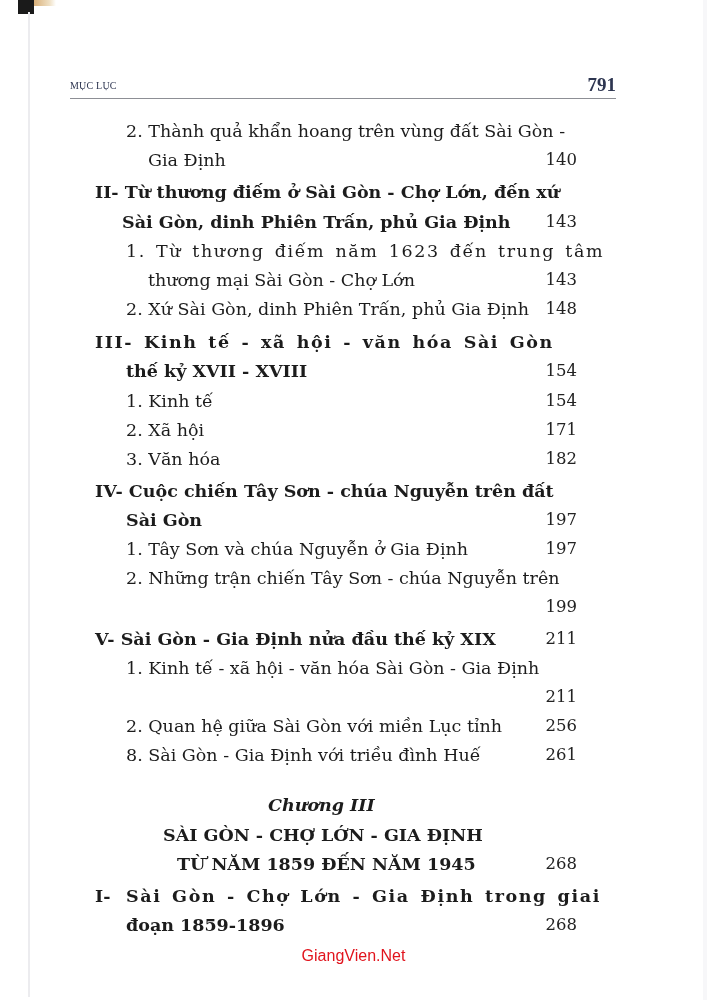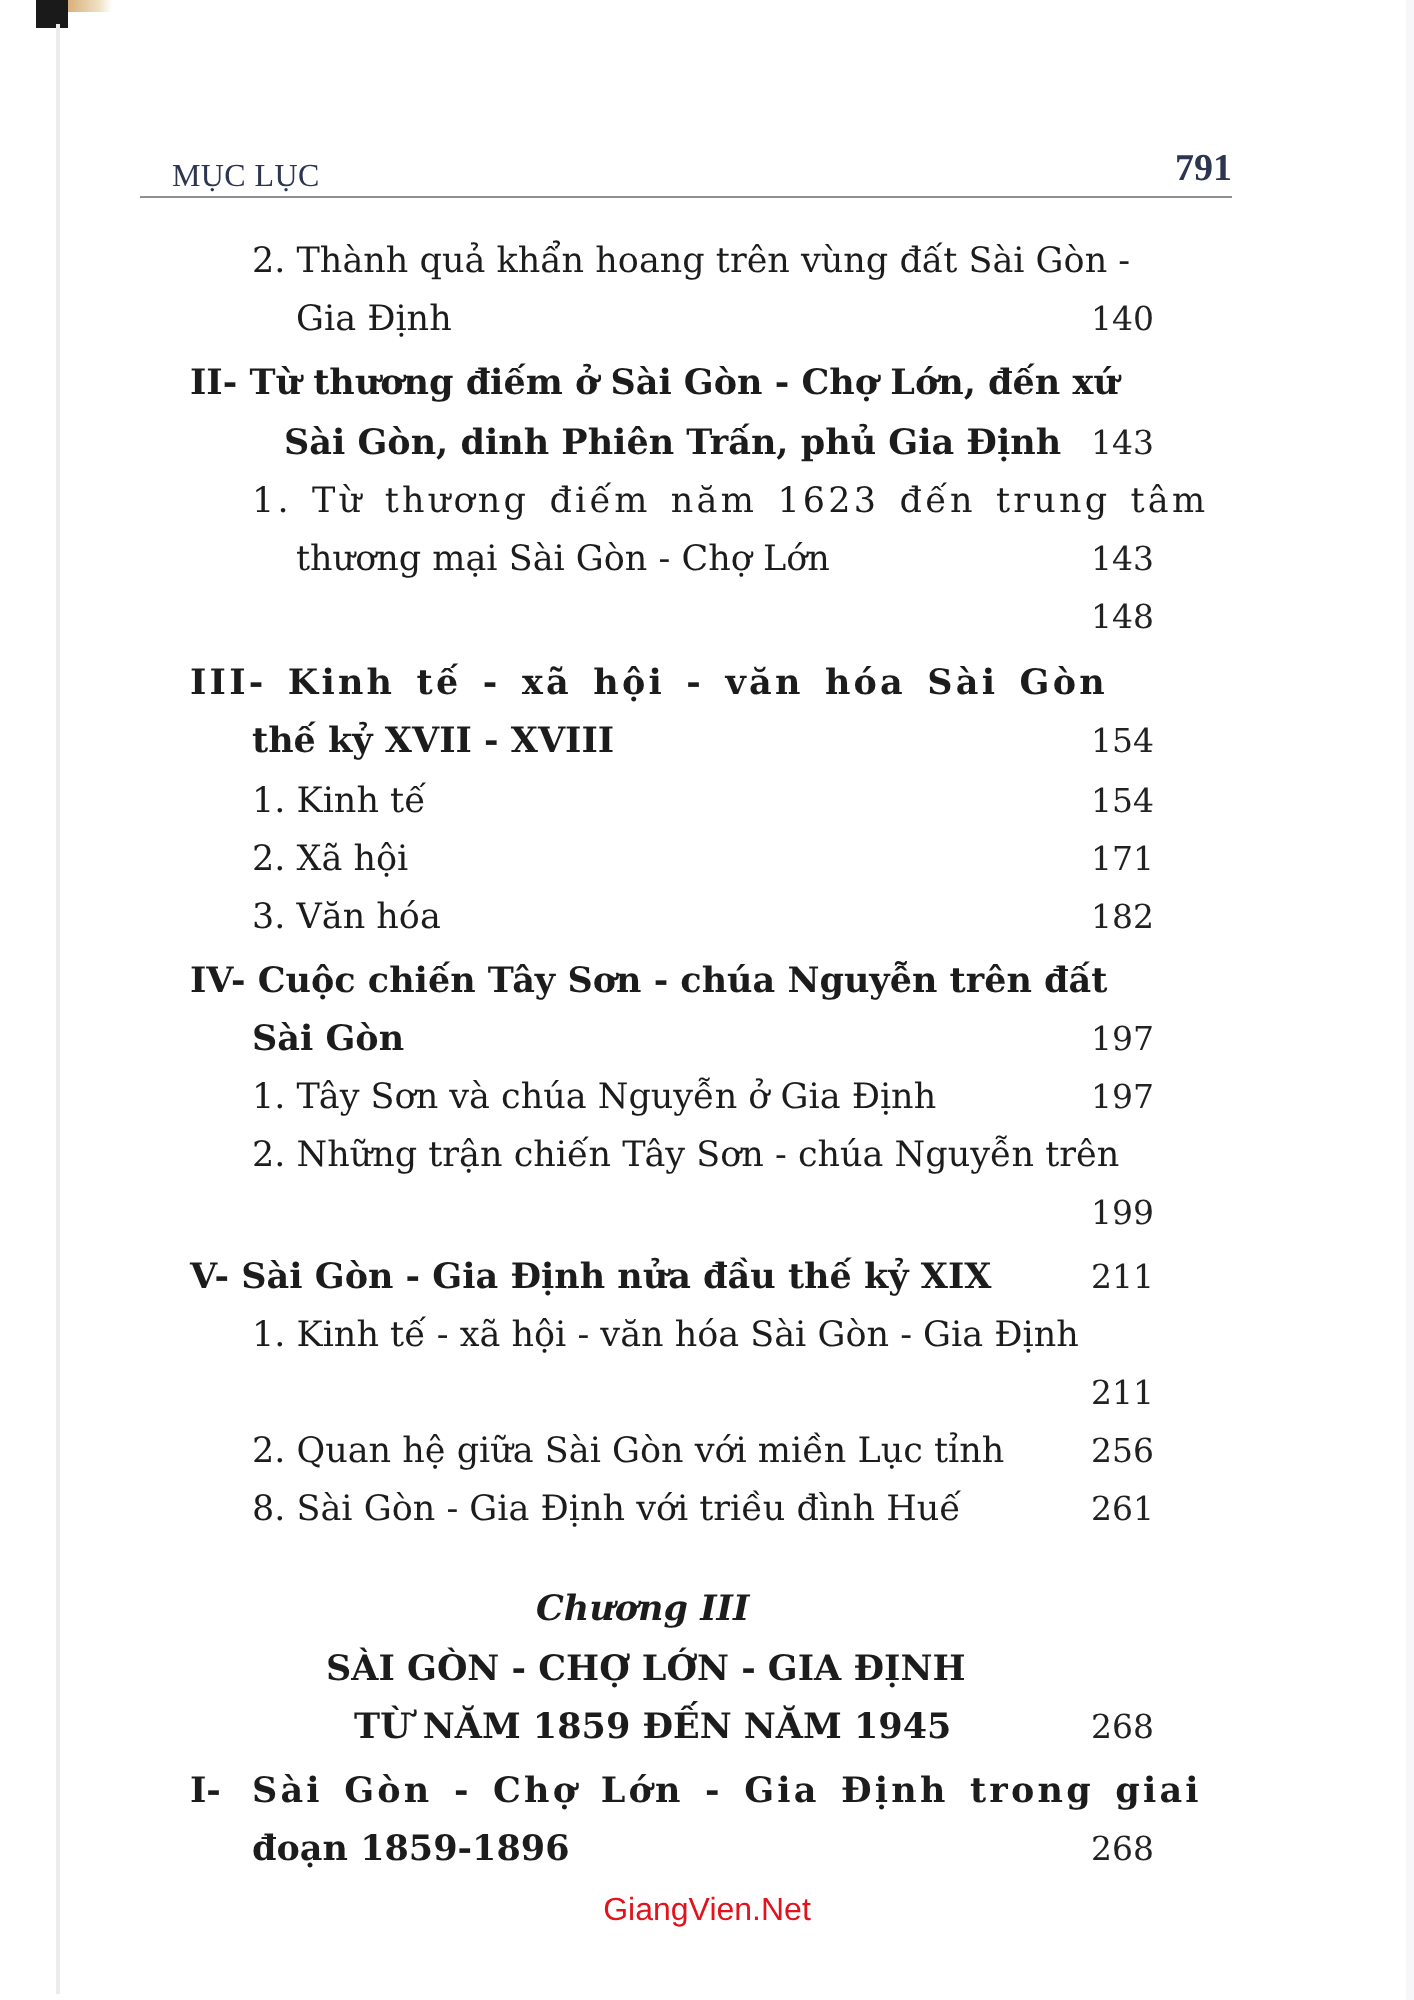--- a/index.html
+++ b/index.html
@@ -20,21 +20,21 @@
       position: absolute; left: 28px; top: 12px; width: 2px; height: 985px; background: #ececef;
     }
     .right-edge {
       position: absolute; right: 0; top: 0; width: 4px; height: 1000px; background: #f7f7f9;
     }
     .running-header {
       position: absolute; left: 70px; top: 74px; width: 546px; height: 24px;
       border-bottom: 1px solid #8d8f95;
     }
     .rh-title {
-      position: absolute; left: 16px; top: 6px; font-size: 16px; color: #2d3550;
+      position: absolute; left: 0; top: 6px; font-size: 10px; color: #2d3550;
       font-family: "Liberation Serif", serif; letter-spacing: 0.2px;
     }
     .rh-page {
       position: absolute; right: 0; top: 0; font-size: 19px; font-weight: bold; color: #2d3550;
       font-family: "Liberation Serif", serif;
     }
     .toc { position: absolute; left: 0; top: 0; width: 707px; }
     .line {
       position: absolute; left: 0; width: 669px; height: 28px;
       font-size: 17.5px; line-height: 28px; white-space: nowrap;
@@ -71,31 +71,32 @@
   </div>
   <div class="line" style="top:146px">
     <span class="text" style="left:148px">Gia Định</span>
     <span class="num">140</span>
   </div>
 
   <div class="line bold" style="top:178px">
     <span class="text" style="left:95px">II- Từ thương điếm ở Sài Gòn - Chợ Lớn, đến xứ</span>
   </div>
   <div class="line" style="top:208px">
-    <span class="text bold" style="left:142px">Sài Gòn, dinh Phiên Trấn, phủ Gia Định</span>
+    <span class="text bold" style="left:122px">Sài Gòn, dinh Phiên Trấn, phủ Gia Định</span>
     <span class="num">143</span>
   </div>
   <div class="line" style="top:237px">
     <span class="text justify-wide" style="left:126px">1. Từ thương điếm năm 1623 đến trung tâm</span>
   </div>
   <div class="line" style="top:266px">
     <span class="text" style="left:148px">thương mại Sài Gòn - Chợ Lớn</span>
     <span class="num">143</span>
   </div>
   <div class="line" style="top:295px">
+    <span class="text" style="left:126px">2. Xứ Sài Gòn, dinh Phiên Trấn, phủ Gia Định</span>
     <span class="num">148</span>
   </div>
 
   <div class="line bold" style="top:328px">
     <span class="text justify-wide" style="left:95px">III- Kinh tế - xã hội - văn hóa Sài Gòn</span>
   </div>
   <div class="line" style="top:357px">
     <span class="text bold" style="left:126px">thế kỷ XVII - XVIII</span>
     <span class="num">154</span>
   </div>

